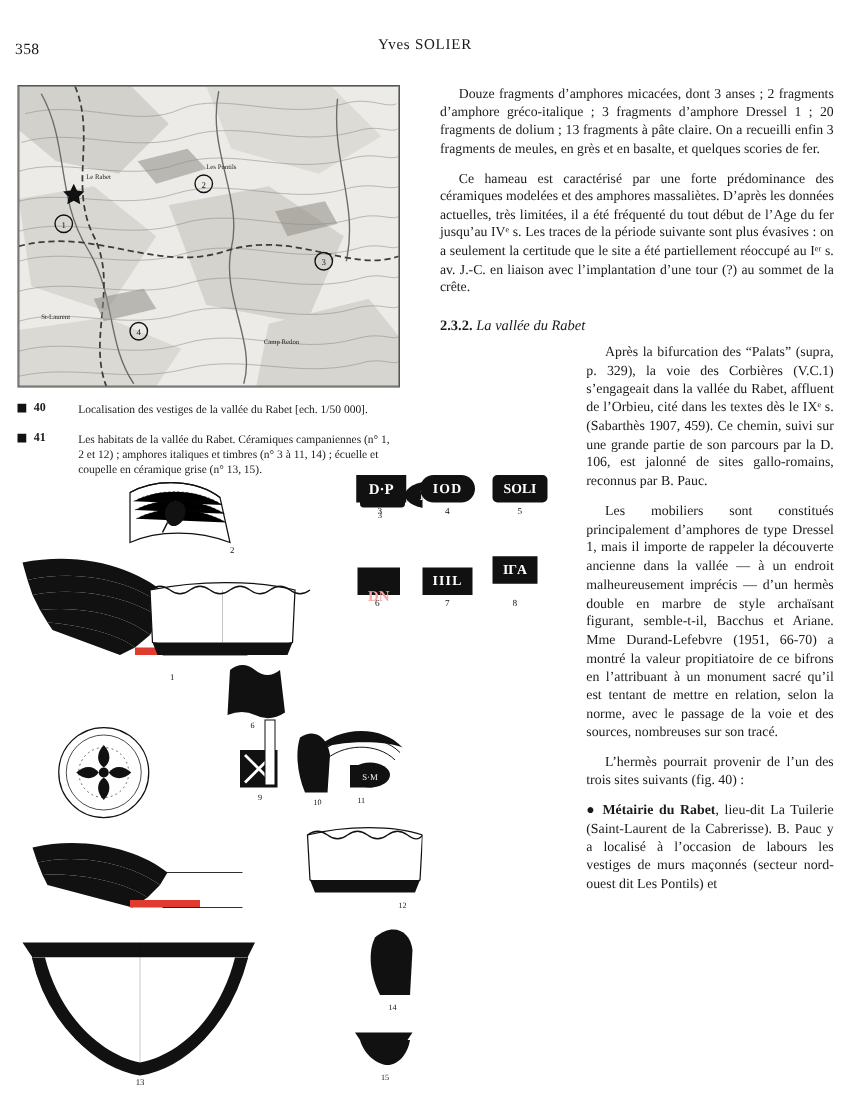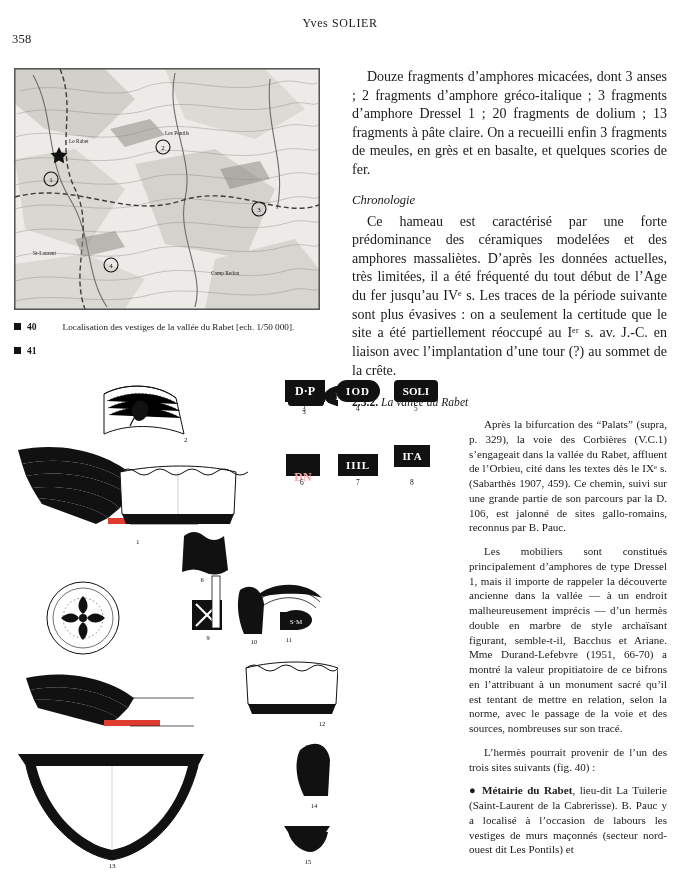--- a/index.html
+++ b/index.html
@@ -12,21 +12,21 @@
     overflow:hidden;
   }
   .page{position:absolute;inset:0;}
 
   
   .pagenum{
     position:absolute;left:12px;top:32px;
     font-size:12.5px;letter-spacing:.3px;
   }
   .runhead{
-    position:absolute;left:0;right:0;top:16px;
+    position:absolute;left:0;right:0;top:28px;
     text-align:center;font-size:12px;letter-spacing:.6px;
   }
 
   
   .colL{position:absolute;left:14px;top:68px;width:304px;}
   .colR{position:absolute;left:352px;top:68px;width:315px;}
 
   
   .mapbox{
     position:relative;width:304px;height:240px;
@@ -44,21 +44,21 @@
   .figline .num{flex:none;font-weight:bold;font-size:9.6px;margin-right:20px;}
   .figline .txt{flex:1;}
 
   
   .bullethead{
     font-size:11.2px;margin:0 0 4px 0;font-weight:normal;
   }
   .bullethead .dot{font-size:10px;margin-right:5px;}
   .bullethead b{font-weight:bold;}
   p.just{
-    margin:0 0 9px 0;text-align:justify;font-size:14px;line-height:1.33;
+    margin:0 0 9px 0;text-align:justify;font-size:11px;line-height:1.33;
     text-indent:15px;hyphens:auto;
   }
   h3.sub{
     font-style:italic;font-weight:normal;font-size:12.6px;
     margin:13px 0 5px 0;
   }
   h3.sect{
     font-size:11.6px;margin:16px 0 8px 0;font-weight:normal;
   }
   h3.sect b{font-weight:bold;}
@@ -155,20 +155,21 @@
 
     <div class="figline">
       <span class="sq"></span>
       <span class="num">40</span>
       <span class="txt">Localisation des vestiges de la vallée du Rabet [ech. 1/50 000].</span>
     </div>
 
     <div class="figline">
       <span class="sq"></span>
       <span class="num">41</span>
+      <span class="txt">Les habitats de la vallée du Rabet. Céramiques campaniennes (n° 1, 2 et 12) ; amphores italiques et timbres (n° 3 à 11, 14) ; écuelle et coupelle en céramique grise (n° 13, 15).</span>
     </div>
   </div>
 
   <div class="plate">
     <svg width="330" height="500" viewBox="0 0 330 500">
 
       <g>
         <path d="M96,26 C118,14 150,16 168,30 L176,66 C150,56 118,56 96,66 Z" fill="#fff" stroke="#111" stroke-width="1"></path>
         <path d="M96,26 C118,14 150,16 168,30" fill="none" stroke="#111" stroke-width="1"></path>
         <g stroke="#111" stroke-width="0.5" stroke-dasharray="1.6 2">
@@ -335,21 +336,20 @@
     <div style="position:absolute;left:386px;top:77px;width:36px;height:22px;background:#111;display:flex;align-items:center;justify-content:center;">
       <span style="color:#fff;font-weight:bold;font-size:11px;">IΓA</span>
     </div>
     <div class="lbl" style="left:402px;top:110px;">8</div>
   </div>
 
   <div class="colR">
 
     <p class="just">Douze fragments d’amphores micacées, dont 3 anses ; 2 fragments d’amphore gréco-italique ; 3 fragments d’amphore Dressel 1 ; 20 fragments de dolium ; 13 fragments à pâte claire. On a recueilli enfin 3 fragments de meules, en grès et en basalte, et quelques scories de fer.</p>
 
-    <h3 class="sub">Chronologie</h3>
     <p class="just">Ce hameau est caractérisé par une forte prédominance des céramiques modelées et des amphores massaliètes. D’après les données actuelles, très limitées, il a été fréquenté du tout début de l’Age du fer jusqu’au IVᵉ s. Les traces de la période suivante sont plus évasives : on a seulement la certitude que le site a été partiellement réoccupé au Iᵉʳ s. av. J.-C. en liaison avec l’implantation d’une tour (?) au sommet de la crête.</p>
 
     <h3 class="sect">
       <b>2.3.2.</b>
       <i>La vallée du Rabet</i>
     </h3>
 
     <div class="narrow">
       <p class="just">Après la bifurcation des “Palats” (supra, p. 329), la voie des Corbières (V.C.1) s’engageait dans la vallée du Rabet, affluent de l’Orbieu, cité dans les textes dès le IXᵉ s. (Sabarthès 1907, 459). Ce chemin, suivi sur une grande partie de son parcours par la D. 106, est jalonné de sites gallo-romains, reconnus par B. Pauc.</p>
       <p class="just">Les mobiliers sont constitués principalement d’amphores de type Dressel 1, mais il importe de rappeler la découverte ancienne dans la vallée — à un endroit malheureusement imprécis — d’un hermès double en marbre de style archaïsant figurant, semble-t-il, Bacchus et Ariane. Mme Durand-Lefebvre (1951, 66-70) a montré la valeur propitiatoire de ce bifrons en l’attribuant à un monument sacré qu’il est tentant de mettre en relation, selon la norme, avec le passage de la voie et des sources, nombreuses sur son tracé.</p>

